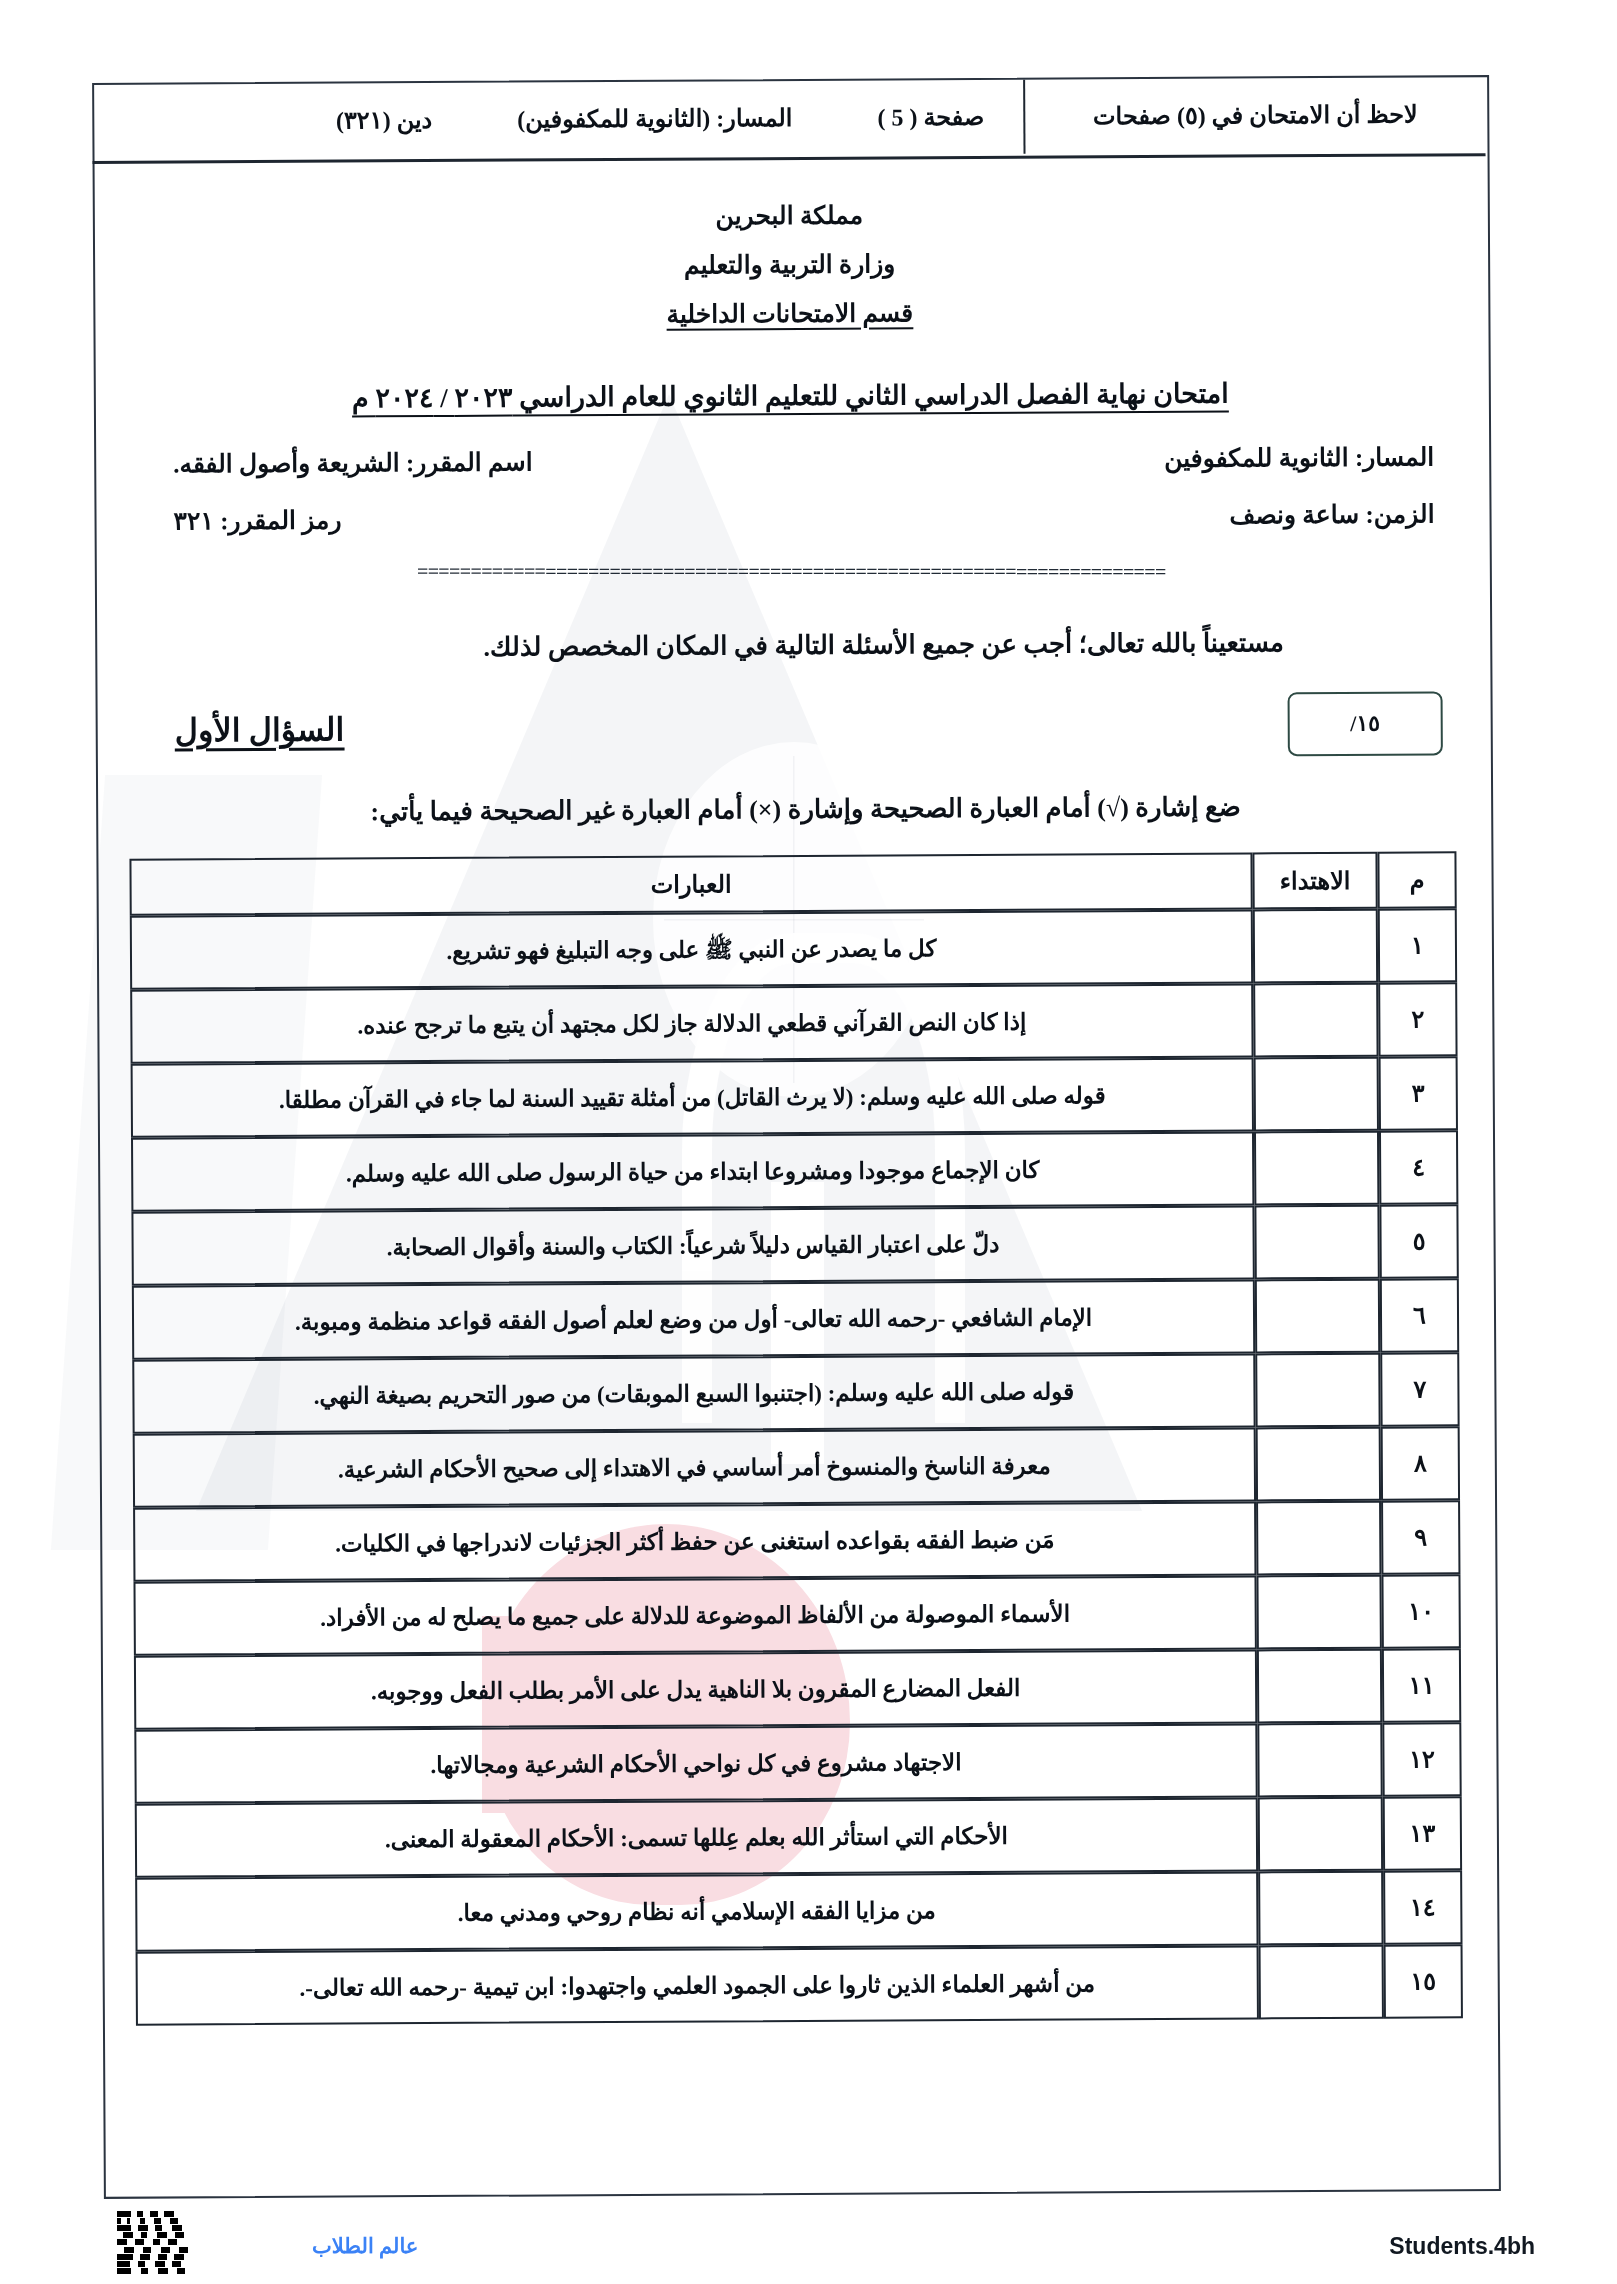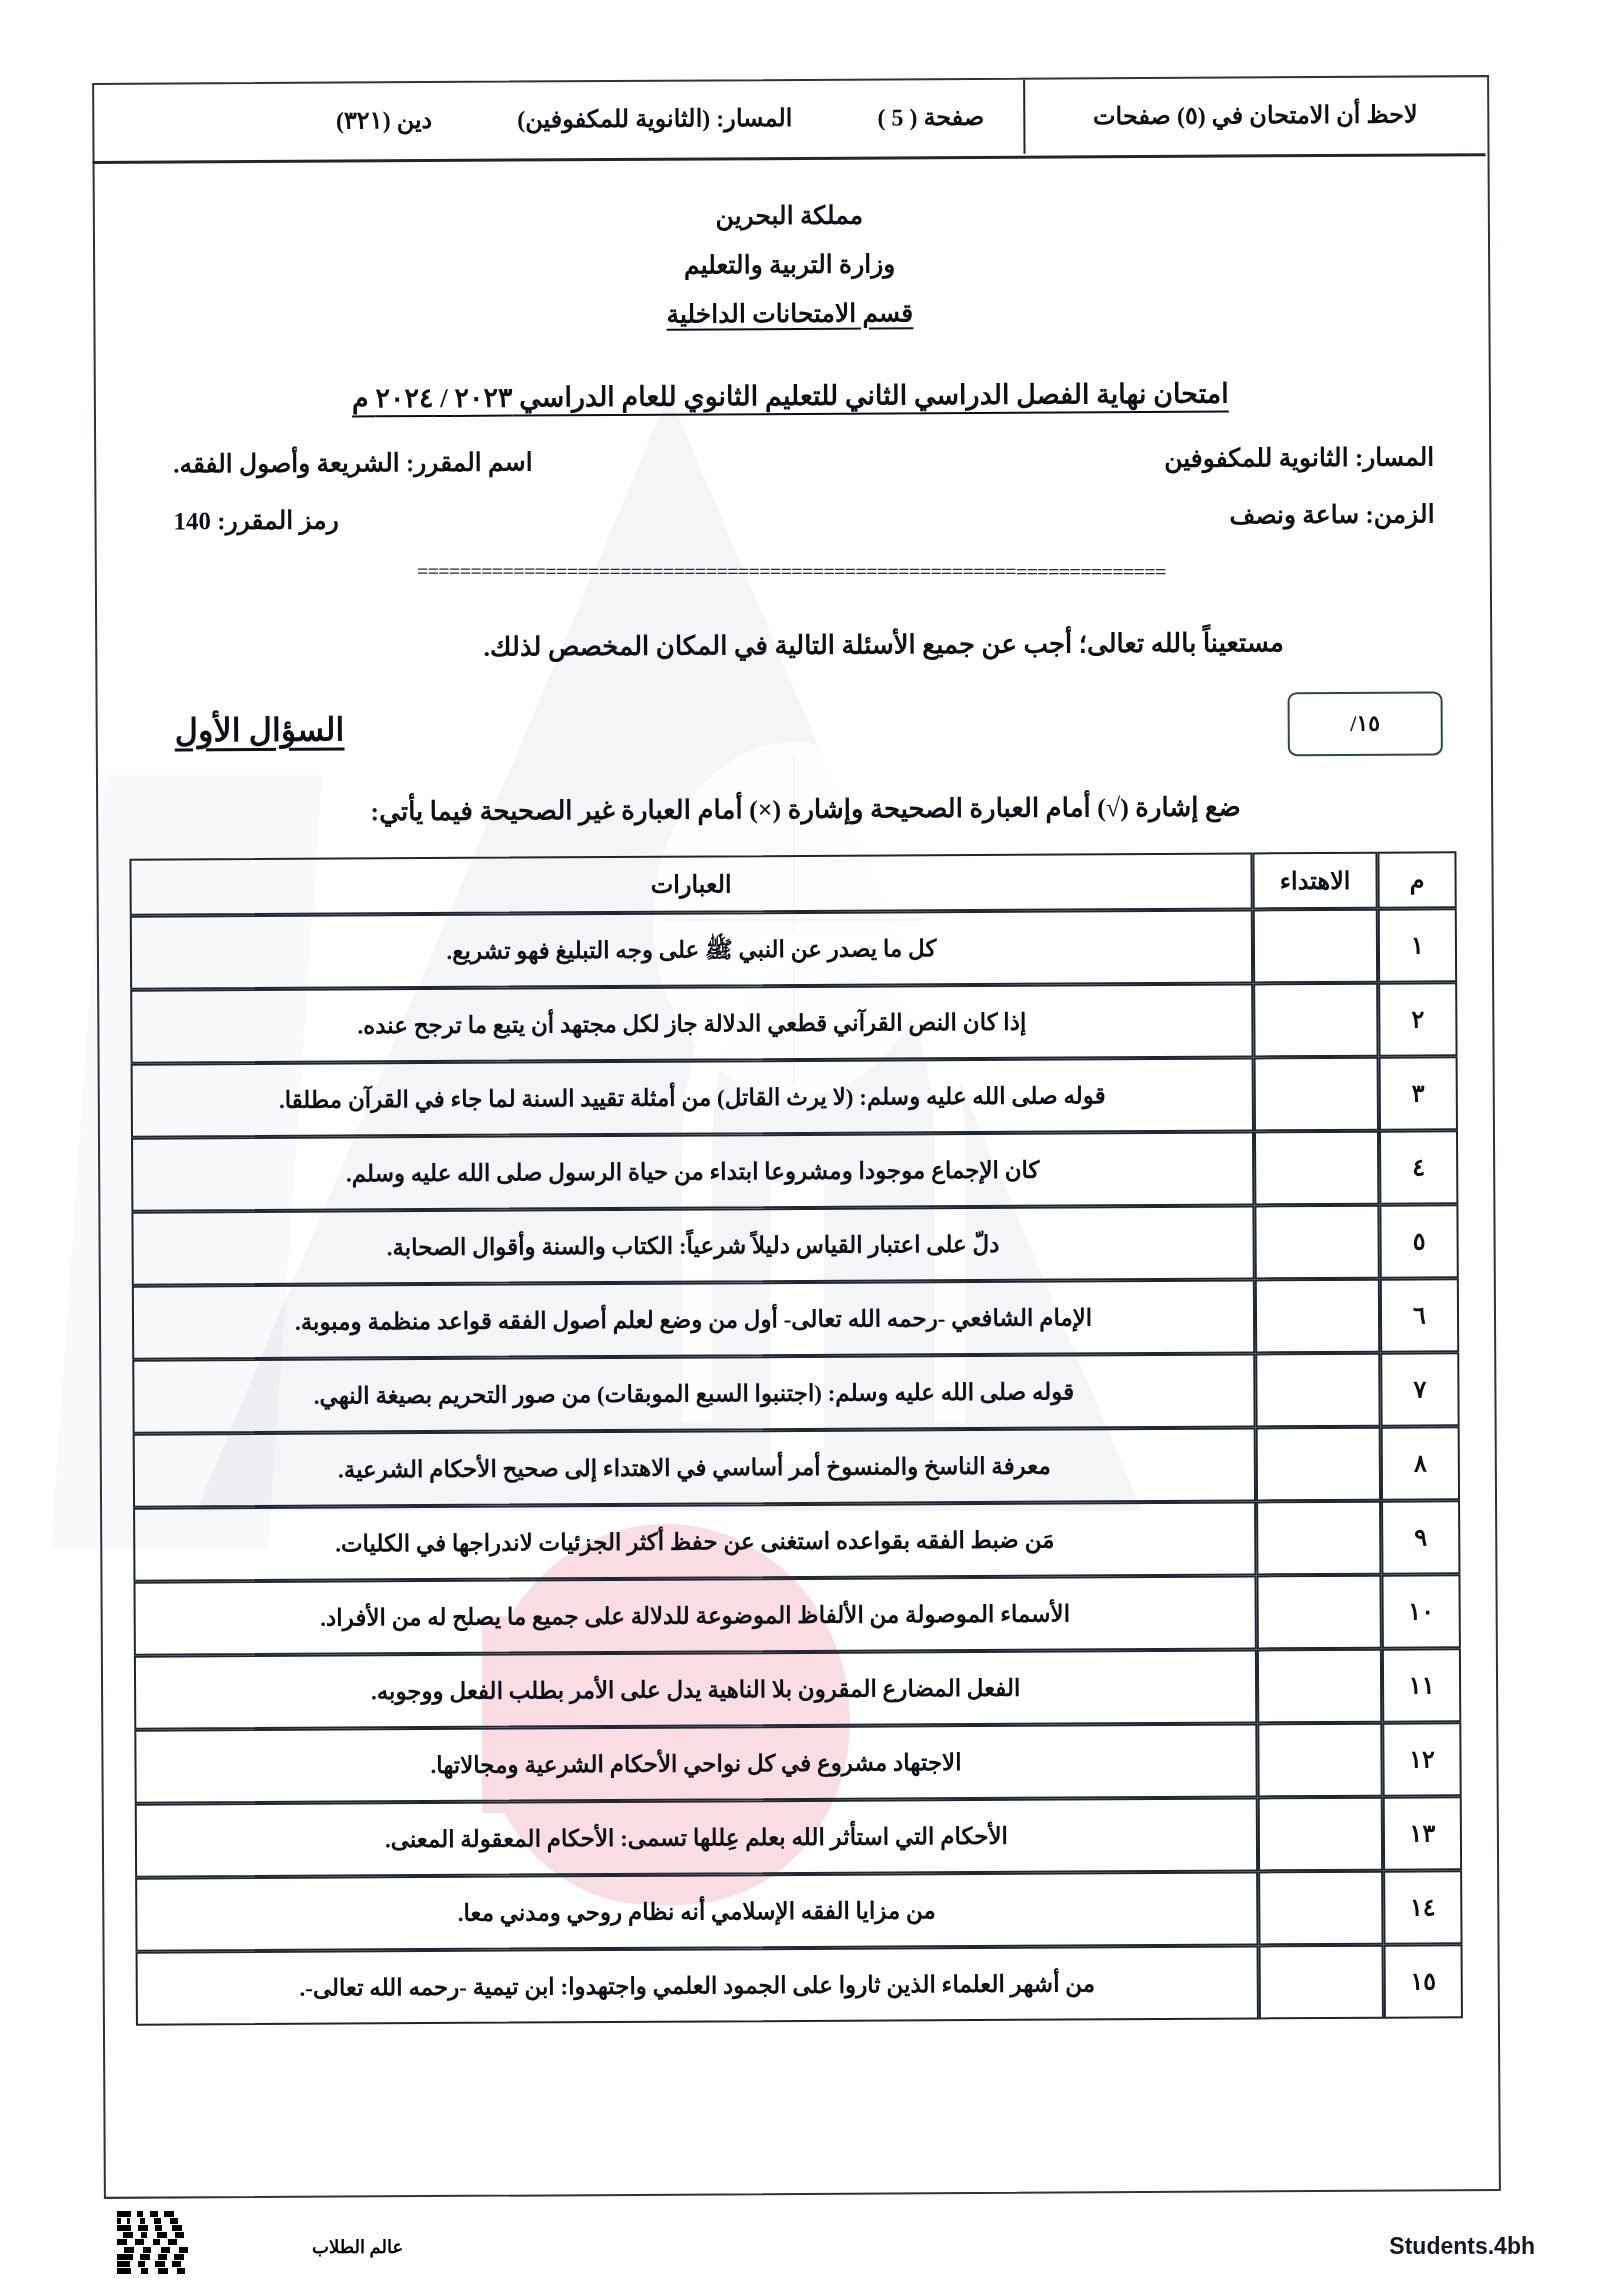--- a/index.html
+++ b/index.html
@@ -333,23 +333,23 @@
     color: #111821;
     direction: ltr;
     margin-right: 8px;
   }
   .foot-right-group {
     display: flex;
     align-items: center;
     gap: 118px;
   }
   .foot-ar {
-    font-size: 18px;
-    font-weight: bold;
-    color: #000000;
+    font-size: 21px;
+    font-weight: bold;
+    color: #3b82f6;
   }
   .qr {
     width: 71px;
     height: 71px;
     background:
       linear-gradient(90deg,#000 0 20%,#fff 20% 28%,#000 28% 36%,#fff 36% 46%,#000 46% 58%,#fff 58% 66%,#000 66% 80%,#fff 80% 100%) 0 0/100% 9%,
       linear-gradient(90deg,#000 0 6%,#fff 6% 14%,#000 14% 18%,#fff 18% 32%,#000 32% 40%,#fff 40% 52%,#000 52% 62%,#fff 62% 74%,#000 74% 86%,#fff 86% 100%) 0 11%/100% 9%,
       linear-gradient(90deg,#000 0 20%,#fff 20% 30%,#000 30% 44%,#fff 44% 54%,#000 54% 64%,#fff 64% 78%,#000 78% 92%,#fff 92% 100%) 0 22%/100% 9%,
       linear-gradient(90deg,#fff 0 8%,#000 8% 22%,#fff 22% 34%,#000 34% 42%,#fff 42% 56%,#000 56% 70%,#fff 70% 82%,#000 82% 94%,#fff 94% 100%) 0 33%/100% 9%,
       linear-gradient(90deg,#000 0 14%,#fff 14% 26%,#000 26% 38%,#fff 38% 50%,#000 50% 60%,#fff 60% 72%,#000 72% 84%,#fff 84% 100%) 0 44%/100% 9%,
@@ -402,21 +402,21 @@
 
     <div class="exam-title">امتحان نهاية الفصل الدراسي الثاني  للتعليم الثانوي للعام الدراسي ٢٠٢٣ / ٢٠٢٤ م</div>
 
     <div class="meta">
       <div class="meta-line">
         <span class="meta-left">المسار: الثانوية للمكفوفين</span>
         <span class="meta-right">اسم المقرر: الشريعة وأصول الفقه.</span>
       </div>
       <div class="meta-line">
         <span class="meta-left">الزمن: ساعة ونصف</span>
-        <span class="meta-right">رمز المقرر: 140</span>
+        <span class="meta-right">رمز المقرر: ٣٢١</span>
       </div>
     </div>
 
     <div class="divider">======================================================================</div>
 
     <div class="instr">مستعيناً بالله تعالى؛ أجب عن جميع الأسئلة التالية في المكان المخصص لذلك.</div>
 
     <div class="q1row">
       <div class="mark-box">
         <span>/١٥</span>

